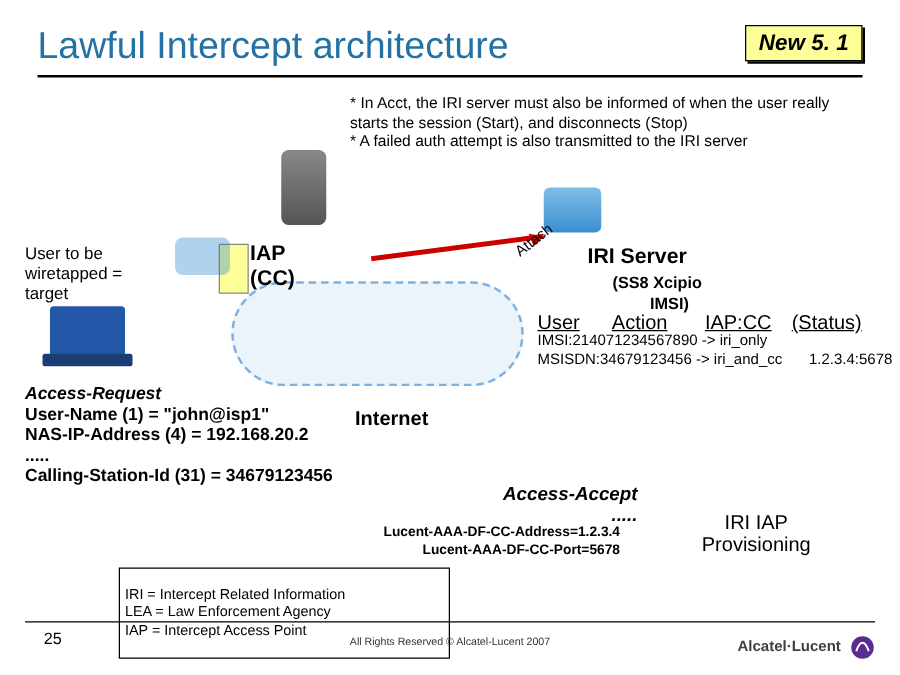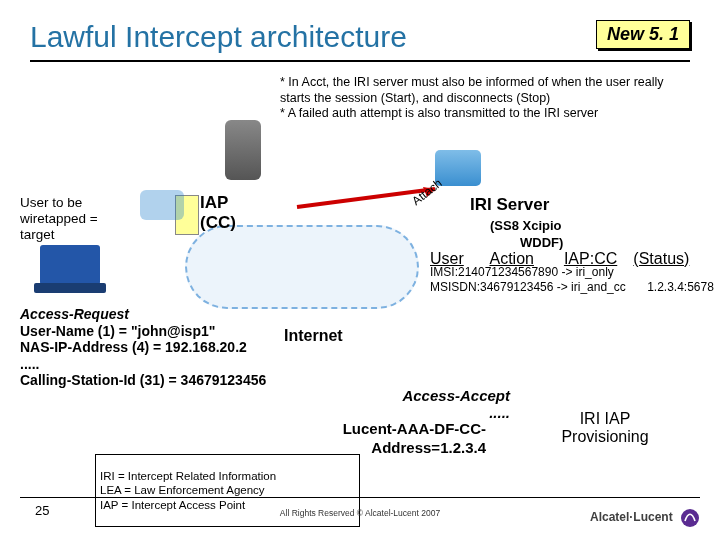--- a/index.html
+++ b/index.html
@@ -126,23 +126,23 @@
     top: 387px;
     font-size: 15px;
     font-weight: bold;
     font-style: italic;
     line-height: 1.15;
     text-align: right;
     width: 220px;
   }
   .lucent-lines {
     position: absolute;
-    left: 246px;
+    left: 256px;
     top: 420px;
-    font-size: 15px;
+    font-size: 11px;
     font-weight: bold;
     text-align: right;
     width: 240px;
     line-height: 1.25;
   }
   .iri-iap-prov {
     position: absolute;
     left: 545px;
     top: 410px;
     font-size: 16px;
@@ -244,21 +244,21 @@
 
 <div class="user-label">User to be wiretapped = target</div>
 
 <div class="iap-cc">
   <div>IAP</div>
   <div>(CC)</div>
 </div>
 
 <div class="iri-server-label">IRI Server</div>
 <div class="iri-sub">(SS8 Xcipio</div>
-<div class="wddf-sub">WDDF)</div>
+<div class="wddf-sub">IMSI)</div>
 
 <div class="tbl-hdr">
   <span class="u-user">User</span>
   <span class="u-action">Action</span>
   <span class="u-iap">IAP:CC</span>
   <span class="u-stat">(Status)</span>
 </div>
 <div class="tbl-r1">IMSI:214071234567890 -&gt; iri_only</div>
 <div class="tbl-r2">
   <span>MSISDN:34679123456 -&gt; iri_and_cc</span>
@@ -275,20 +275,21 @@
 
 <div class="internet-lbl">Internet</div>
 
 <div class="access-accept">
   <div>Access-Accept</div>
   <div>.....</div>
 </div>
 
 <div class="lucent-lines">
   <div>Lucent-AAA-DF-CC-Address=1.2.3.4</div>
+  <div>Lucent-AAA-DF-CC-Port=5678</div>
 </div>
 
 <div class="iri-iap-prov">IRI IAP Provisioning</div>
 
 <div class="defs-box">
   <div>IRI = Intercept Related Information</div>
   <div>LEA = Law Enforcement Agency</div>
   <div>IAP = Intercept Access Point</div>
 </div>
 

